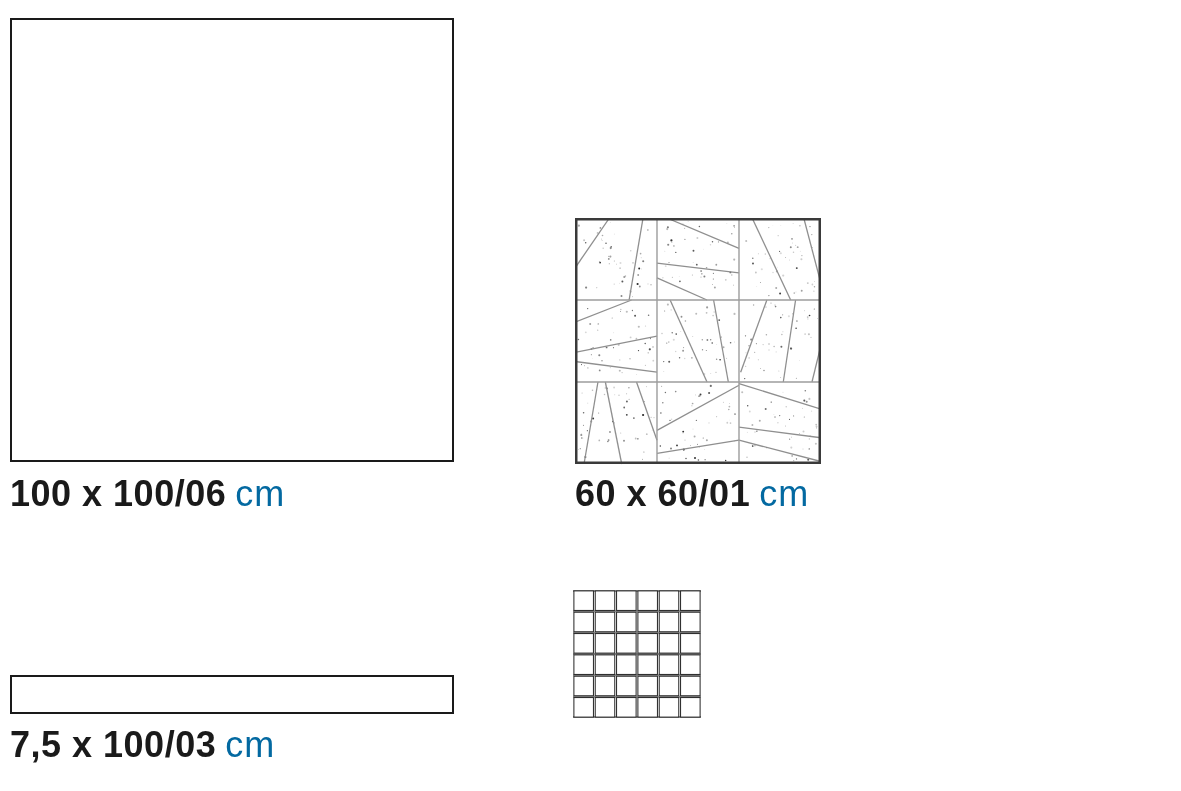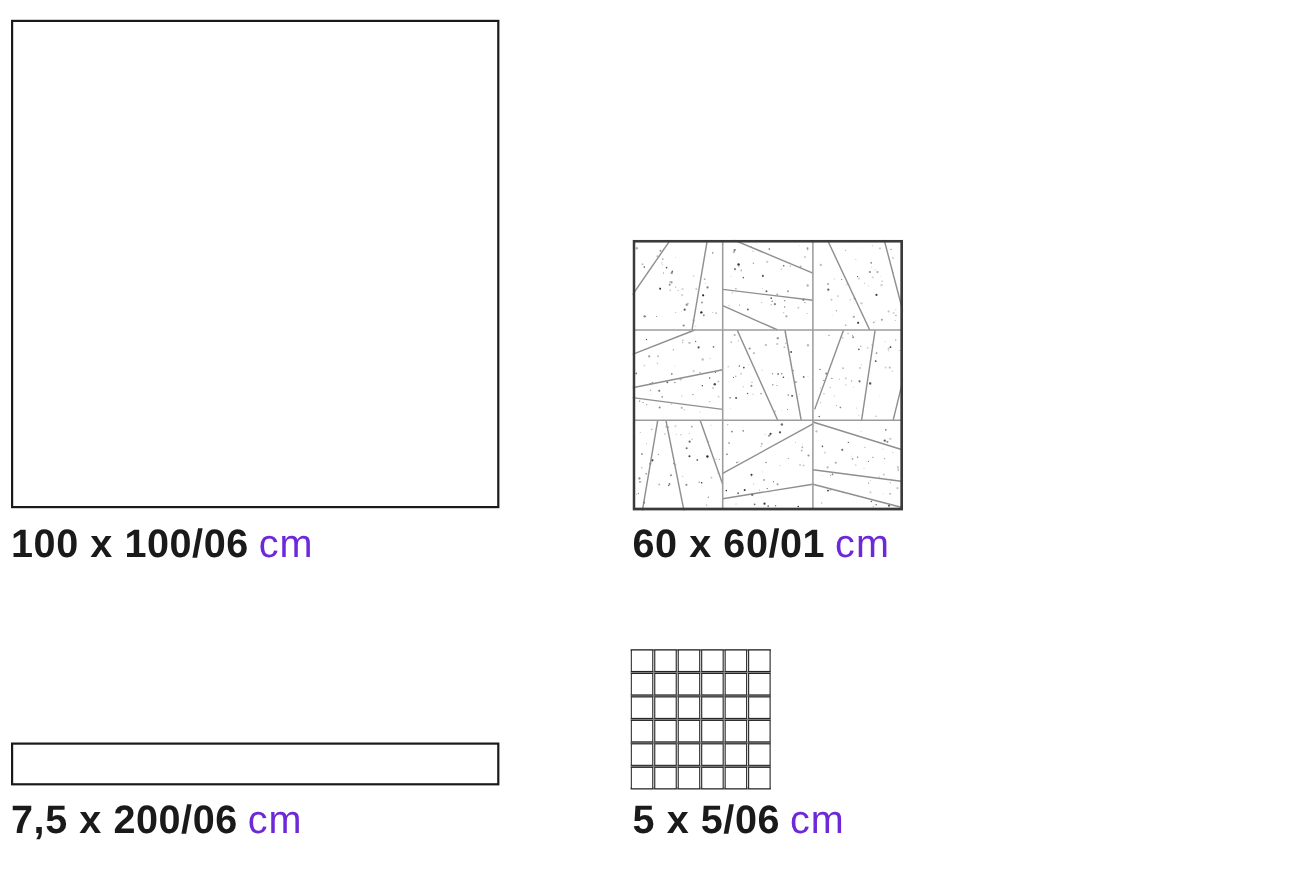--- a/index.html
+++ b/index.html
@@ -23,21 +23,21 @@
   .mosaic{position:absolute;left:573px;top:590px;width:128px;height:128px;}
   .mosaic svg{display:block;}
   .size-label{
     position:absolute;
     color:#1a1a1a;
     font-size:36px;
     line-height:1.1;
     white-space:nowrap;
   }
   .size-label .size{font-weight:700;letter-spacing:0.5px;margin-top:32px;}
-  .size-label .unit{font-weight:400;letter-spacing:1px;margin-left:9px;color:#6d28d9;margin-top:35px;}
+  .size-label .unit{font-weight:400;letter-spacing:1px;margin-left:9px;color:#0369a1;margin-top:35px;}
   .lbl-1{left:10px;top:474px;}
   .lbl-2{left:575px;top:474px;}
   .lbl-3{left:10px;top:725px;}
   .lbl-4{left:575px;top:725px;}
 </style>
 </head>
 <body>
 
 <div class="canvas">
 
@@ -509,21 +509,21 @@
         <line x1="1" y1="164" x2="245" y2="164" stroke="#9c9c9c" stroke-width="1.4"></line>
         <rect x="1.25" y="1.25" width="243.5" height="243.5" fill="none" stroke="#3a3a3a" stroke-width="2.5"></rect>
       </svg>
   </div>
   <div class="size-label lbl-2">
     <span class="size">60 x 60/01</span><span class="unit">cm</span>
   </div>
 
   <div class="swatch strip"></div>
   <div class="size-label lbl-3">
-    <span class="size">7,5 x 200/06</span><span class="unit">cm</span>
+    <span class="size">7,5 x 100/03</span><span class="unit">cm</span>
   </div>
 
   <div class="mosaic">
     <svg width="128" height="128" viewBox="0 0 128 128">
         <line x1="0" y1="1" x2="128" y2="1" stroke="#8c8c8c" stroke-width="2"></line>
         <line x1="0" y1="21.333333333333332" x2="128" y2="21.333333333333332" stroke="#8c8c8c" stroke-width="2"></line>
         <line x1="0" y1="42.666666666666664" x2="128" y2="42.666666666666664" stroke="#8c8c8c" stroke-width="2"></line>
         <line x1="0" y1="64" x2="128" y2="64" stroke="#8c8c8c" stroke-width="2"></line>
         <line x1="0" y1="85.33333333333333" x2="128" y2="85.33333333333333" stroke="#8c8c8c" stroke-width="2"></line>
         <line x1="0" y1="106.66666666666666" x2="128" y2="106.66666666666666" stroke="#8c8c8c" stroke-width="2"></line>
@@ -559,17 +559,14 @@
         <rect x="86.23" y="86.23" width="19.53" height="19.53" fill="#ffffff" stroke="#242424" stroke-width="1"></rect>
         <rect x="107.57" y="86.23" width="19.53" height="19.53" fill="#ffffff" stroke="#242424" stroke-width="1"></rect>
         <rect x="0.90" y="107.57" width="19.53" height="19.53" fill="#ffffff" stroke="#242424" stroke-width="1"></rect>
         <rect x="22.23" y="107.57" width="19.53" height="19.53" fill="#ffffff" stroke="#242424" stroke-width="1"></rect>
         <rect x="43.57" y="107.57" width="19.53" height="19.53" fill="#ffffff" stroke="#242424" stroke-width="1"></rect>
         <rect x="64.90" y="107.57" width="19.53" height="19.53" fill="#ffffff" stroke="#242424" stroke-width="1"></rect>
         <rect x="86.23" y="107.57" width="19.53" height="19.53" fill="#ffffff" stroke="#242424" stroke-width="1"></rect>
         <rect x="107.57" y="107.57" width="19.53" height="19.53" fill="#ffffff" stroke="#242424" stroke-width="1"></rect>
       </svg>
   </div>
-  <div class="size-label lbl-4">
-    <span class="size">5 x 5/06</span><span class="unit">cm</span>
-  </div>
 
 </div>
 
 </body></html>

